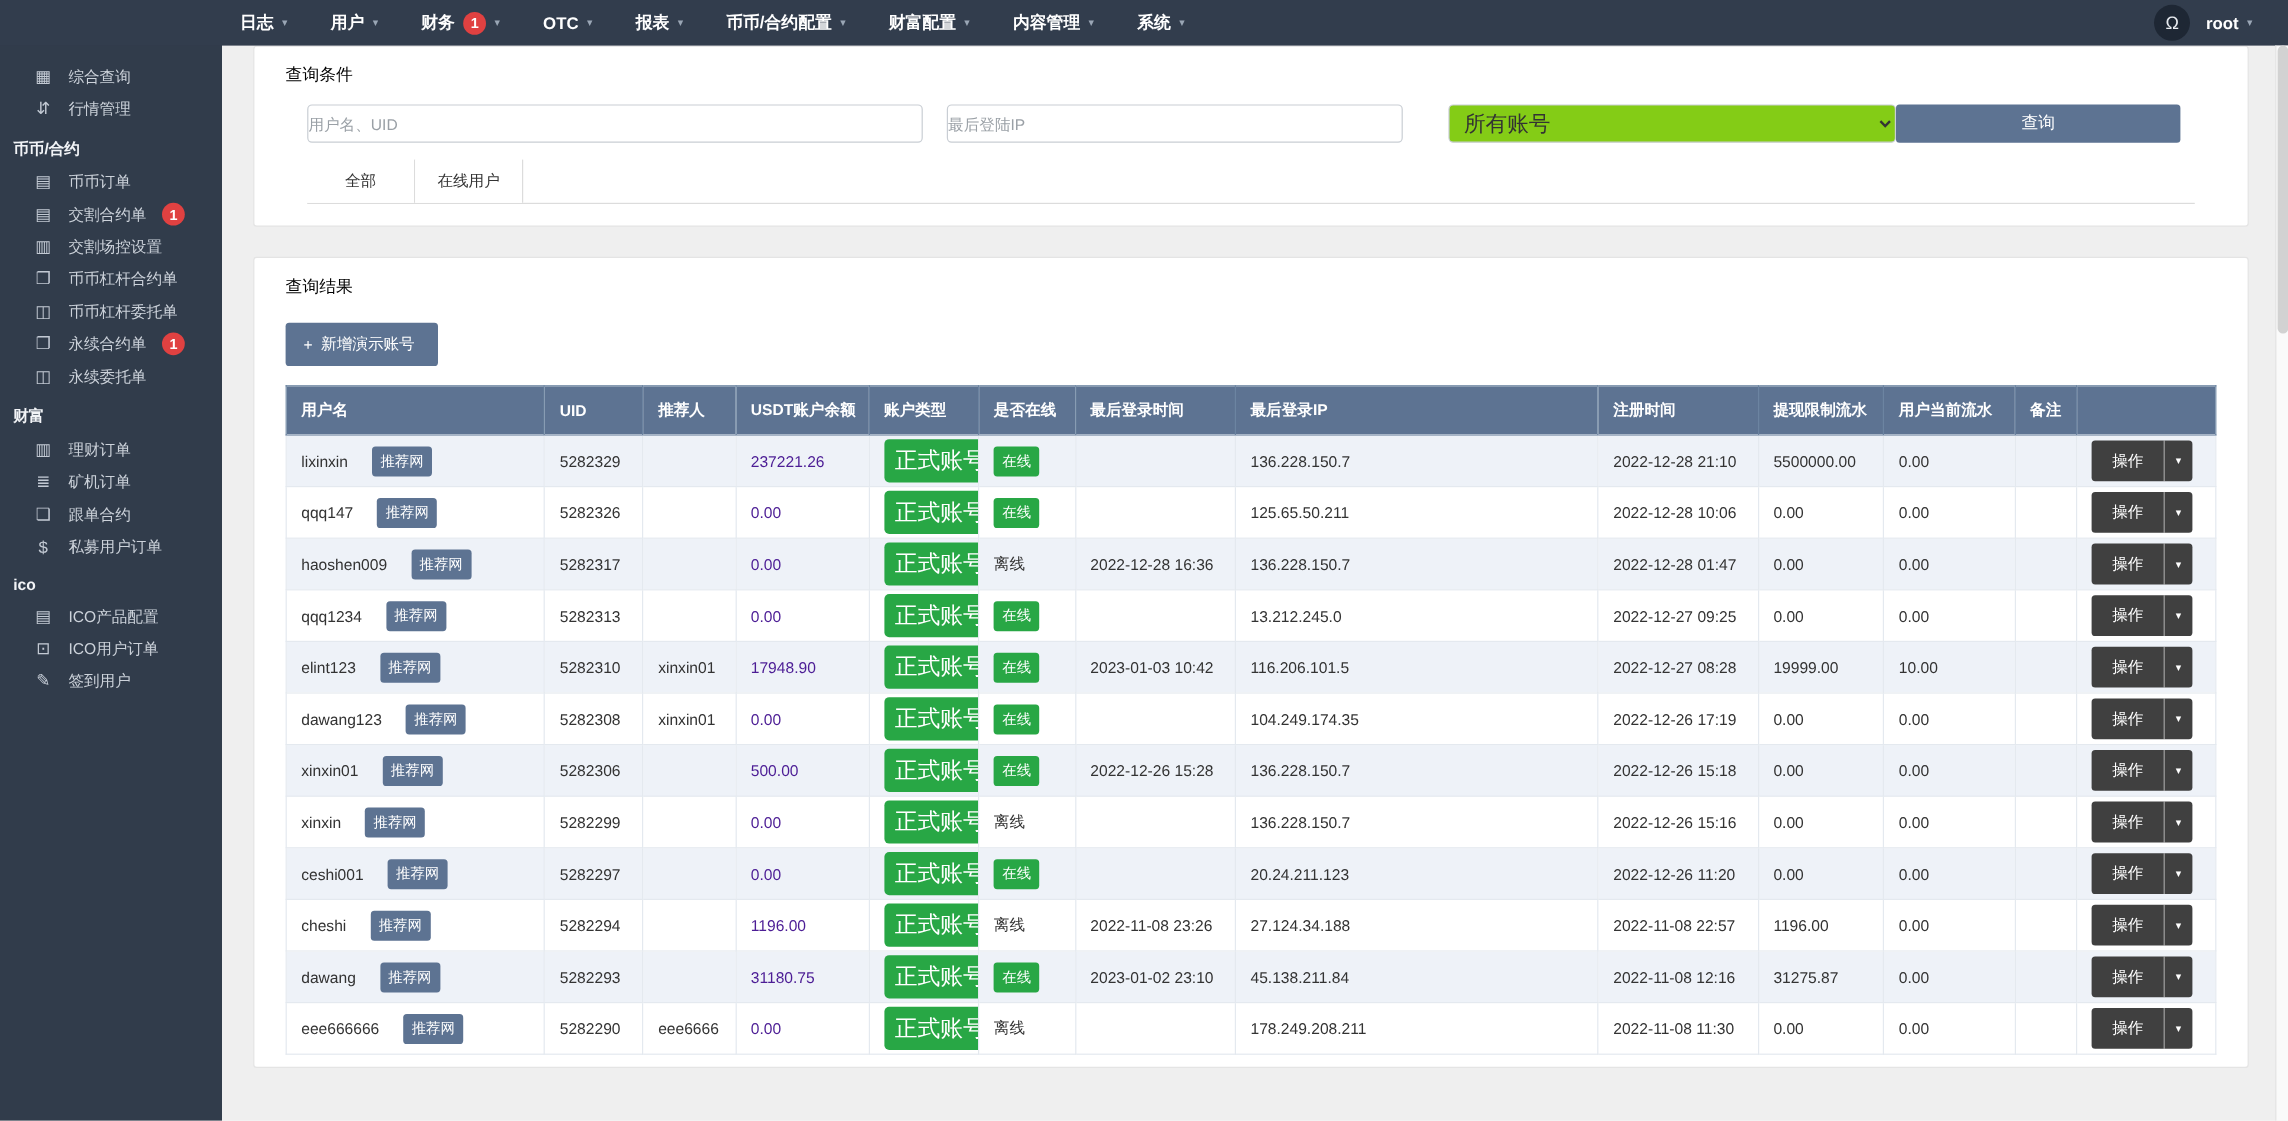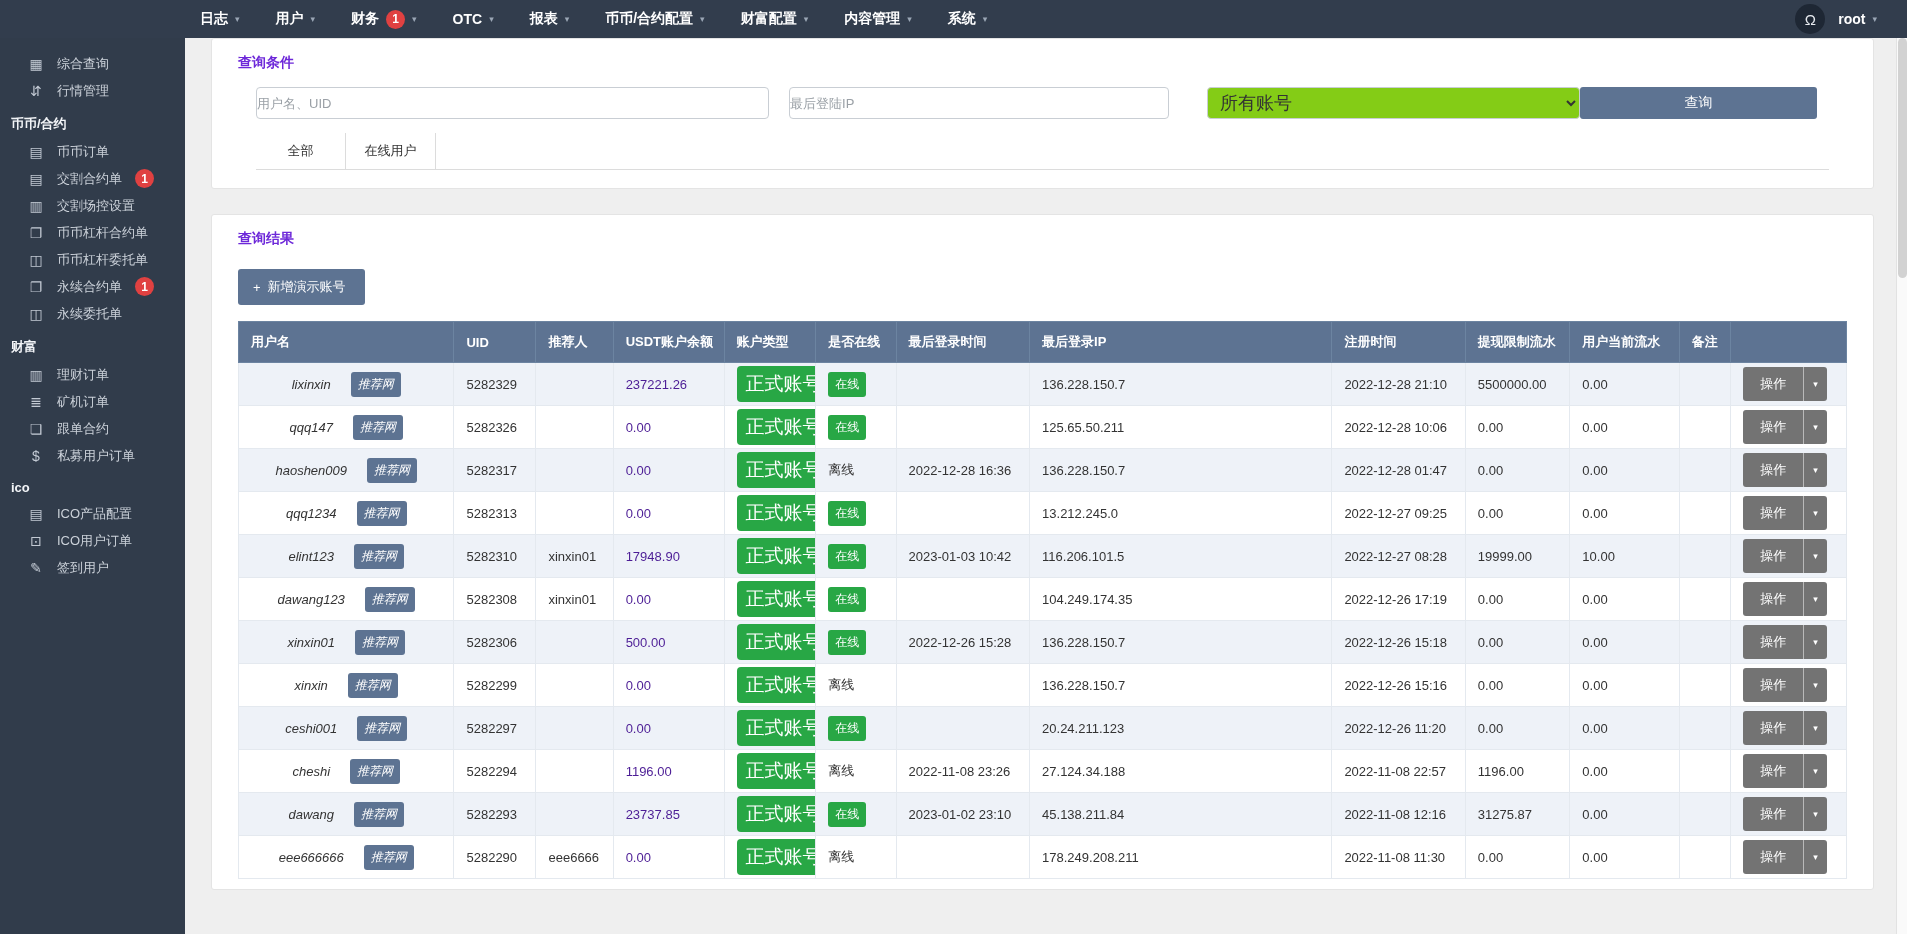--- a/index.html
+++ b/index.html
@@ -36,21 +36,21 @@
   .side-section { padding:11px 0 5px 11px; color:#f2f4f7; font-size:13px; font-weight:bold; }
   .side-badge { margin-left:1px; }
 
   
   .main { position:absolute; left:185px; top:38px; width:1722px; height:896px; overflow:hidden; }
   .page-title { margin:22px 0 15px 26px; display:flex; align-items:center; gap:9px;
     font-size:17px; font-weight:bold; color:#333; }
   .title-bar { width:4px; height:18px; background:#39455a; }
   .card { margin:0 33px 25px 26px; background:#fff; border:1px solid #e4e4e4; border-radius:3px;
     padding:15px 26px 10px; }
-  .card-heading { font-size:14px; font-weight:bold; color:#6d28d9; margin-bottom:15px; }
+  .card-heading { font-size:14px; font-weight:normal; color:#000000; margin-bottom:15px; }
 
   
   .search-row { display:flex; align-items:center; margin:0 18px; }
   .text-input { width:520px; height:32px; border:1px solid #c9ced4; border-radius:4px;
     padding:0 0; font-size:13px; color:#333; outline:none;
     font-family:"Liberation Sans","DejaVu Sans",sans-serif; }
   .text-input::placeholder { color:#9aa0a6; }
   .ip-input { width:385px; margin-left:20px; }
   .account-select { width:378px; height:32px; margin-left:38px; border:1px solid #c9ced4;
     border-radius:4px; font-size:18px; color:#333; padding:0 8px; background:#84cc16;
@@ -62,26 +62,26 @@
   .tab { width:90px; text-align:center; padding:9px 0; font-size:13px; color:#333;
     border-right:1px solid #dcdcdc; cursor:pointer; background:#fff; }
 
   
   .btn-add { padding:9px 19px 9px 15px; font-size:13px; margin:6px 0 16px; display:inline-flex; align-items:center; gap:7px; }
   table { width:100%; border-collapse:collapse; table-layout:fixed; font-size:13px; color:#333; }
   th { background:#5d7392; color:#fff; text-align:left; font-weight:bold;
     padding:11px 12px; border:1px solid #6c84a1; white-space:nowrap; overflow:hidden; }
   td { border:1px solid #e4e9ef; padding:0 12px; height:43px; white-space:nowrap; overflow:hidden; background:#fff; }
   tr.odd td { background:#eef2f8; }
-  .user-cell { display:flex; align-items:center; justify-content:center; gap:20px;font-style:italic; }
+  .user-cell { display:flex; align-items:center; justify-content:flex-start; gap:20px; }
   .ref-badge { background:#5d7392; color:#fff; font-size:12px; padding:4px 7px; border-radius:3px; flex:0 0 auto; }
   .balance { color:#4c1d95; cursor:pointer; }
   .type-badge { background:#28a745; color:#fff; padding:5px 9px; border-radius:4px; display:inline-block; font-size:19px; }
   .online-badge { background:#28a745; color:#fff; padding:4px 7px; border-radius:3px; display:inline-block; font-size:12px; }
-  .action-btn { display:inline-flex; background:#737373; border-radius:3px; color:#fff; font-size:13px; cursor:pointer; }
+  .action-btn { display:inline-flex; background:#404040; border-radius:3px; color:#fff; font-size:13px; cursor:pointer; }
   .action-main { padding:8px 17px; border-right:1px solid rgba(255,255,255,0.5); }
   .action-caret { padding:8px 9px; display:flex; align-items:center; font-size:9px; }
 
   
   .scrollbar-track { position:absolute; top:38px; right:0; width:11px; height:896px;
     background:#fafafa; border-left:1px solid #e2e2e2; z-index:30; }
   .scrollbar-thumb { position:absolute; top:0; left:1px; width:9px; height:240px; background:#d2d2d2; border-radius:5px; }
 </style>
 </head>
 <body>
@@ -499,21 +499,21 @@
           </tr>
           <tr class="odd">
             <td>
               <div class="user-cell">
                 <span>dawang</span>
                 <span class="ref-badge">推荐网</span>
               </div>
             </td>
             <td>5282293</td>
             <td></td>
-            <td><span class="balance">23737.85</span></td>
+            <td><span class="balance">31180.75</span></td>
             <td><span class="type-badge">正式账号</span></td>
             <td><span class="online-badge">在线</span></td>
             <td>2023-01-02 23:10</td>
             <td>45.138.211.84</td>
             <td>2022-11-08 12:16</td>
             <td>31275.87</td>
             <td>0.00</td>
             <td></td>
             <td><div class="action-btn">
                 <span class="action-main">操作</span>

